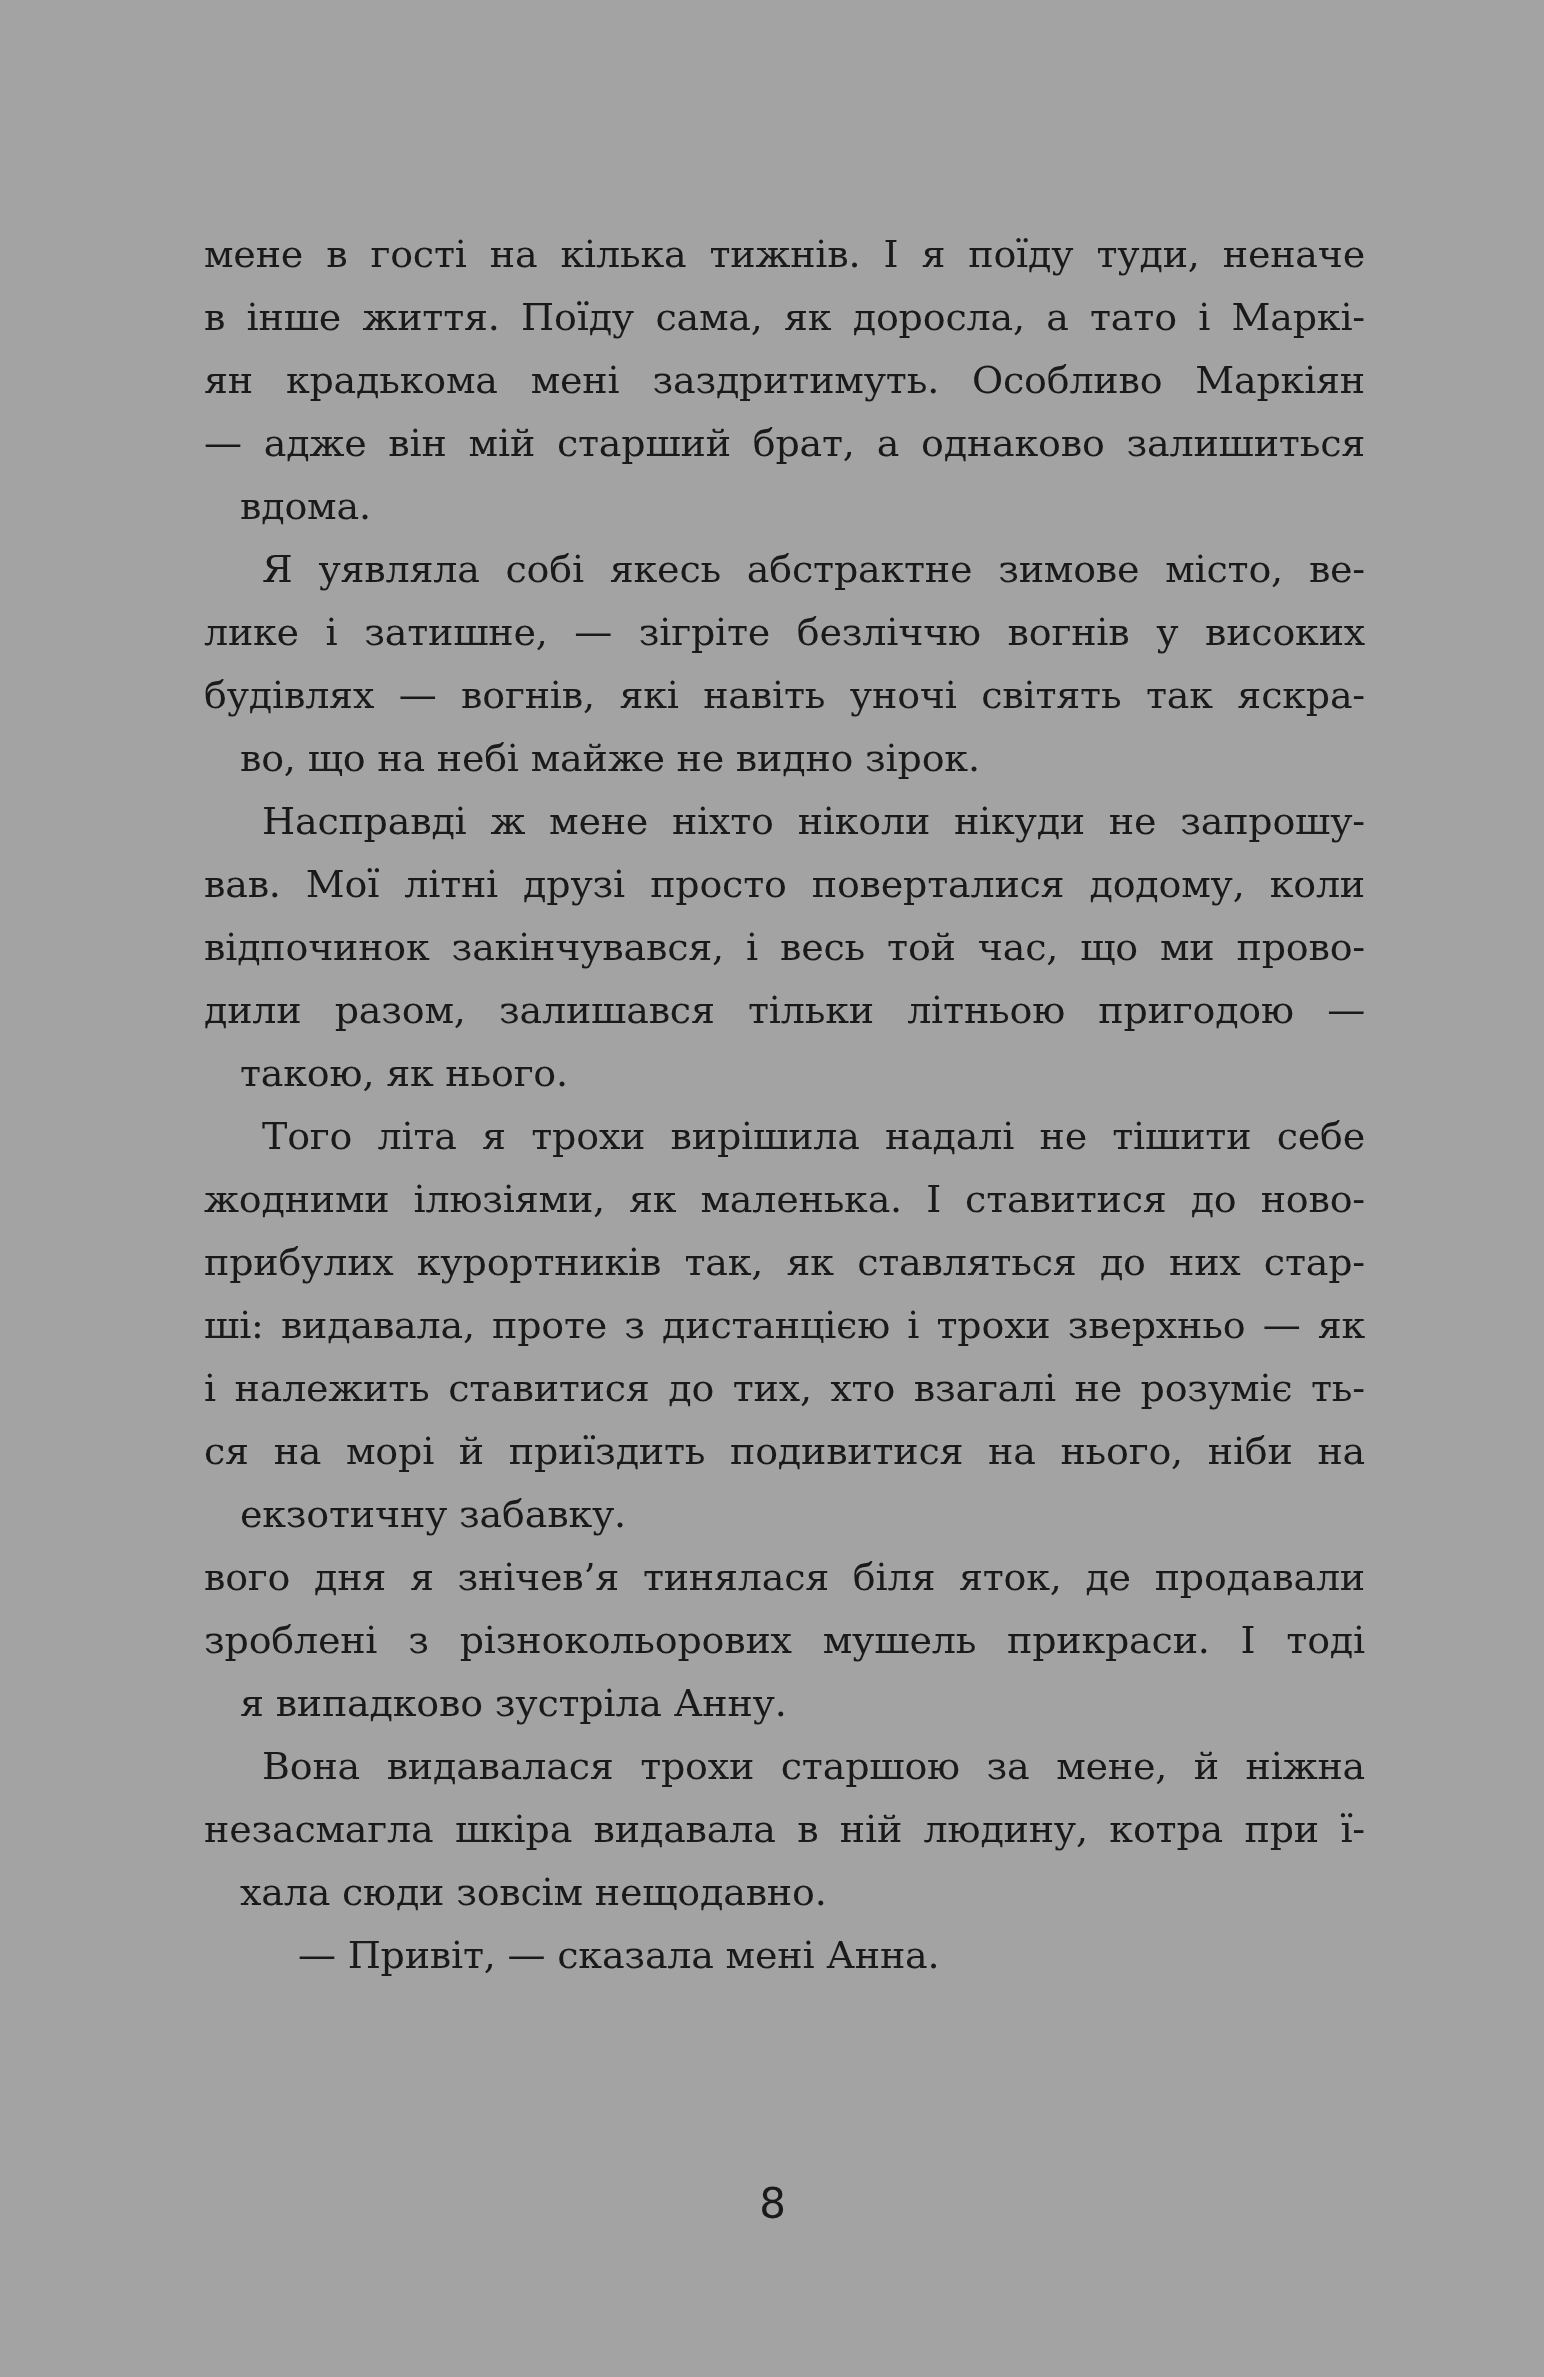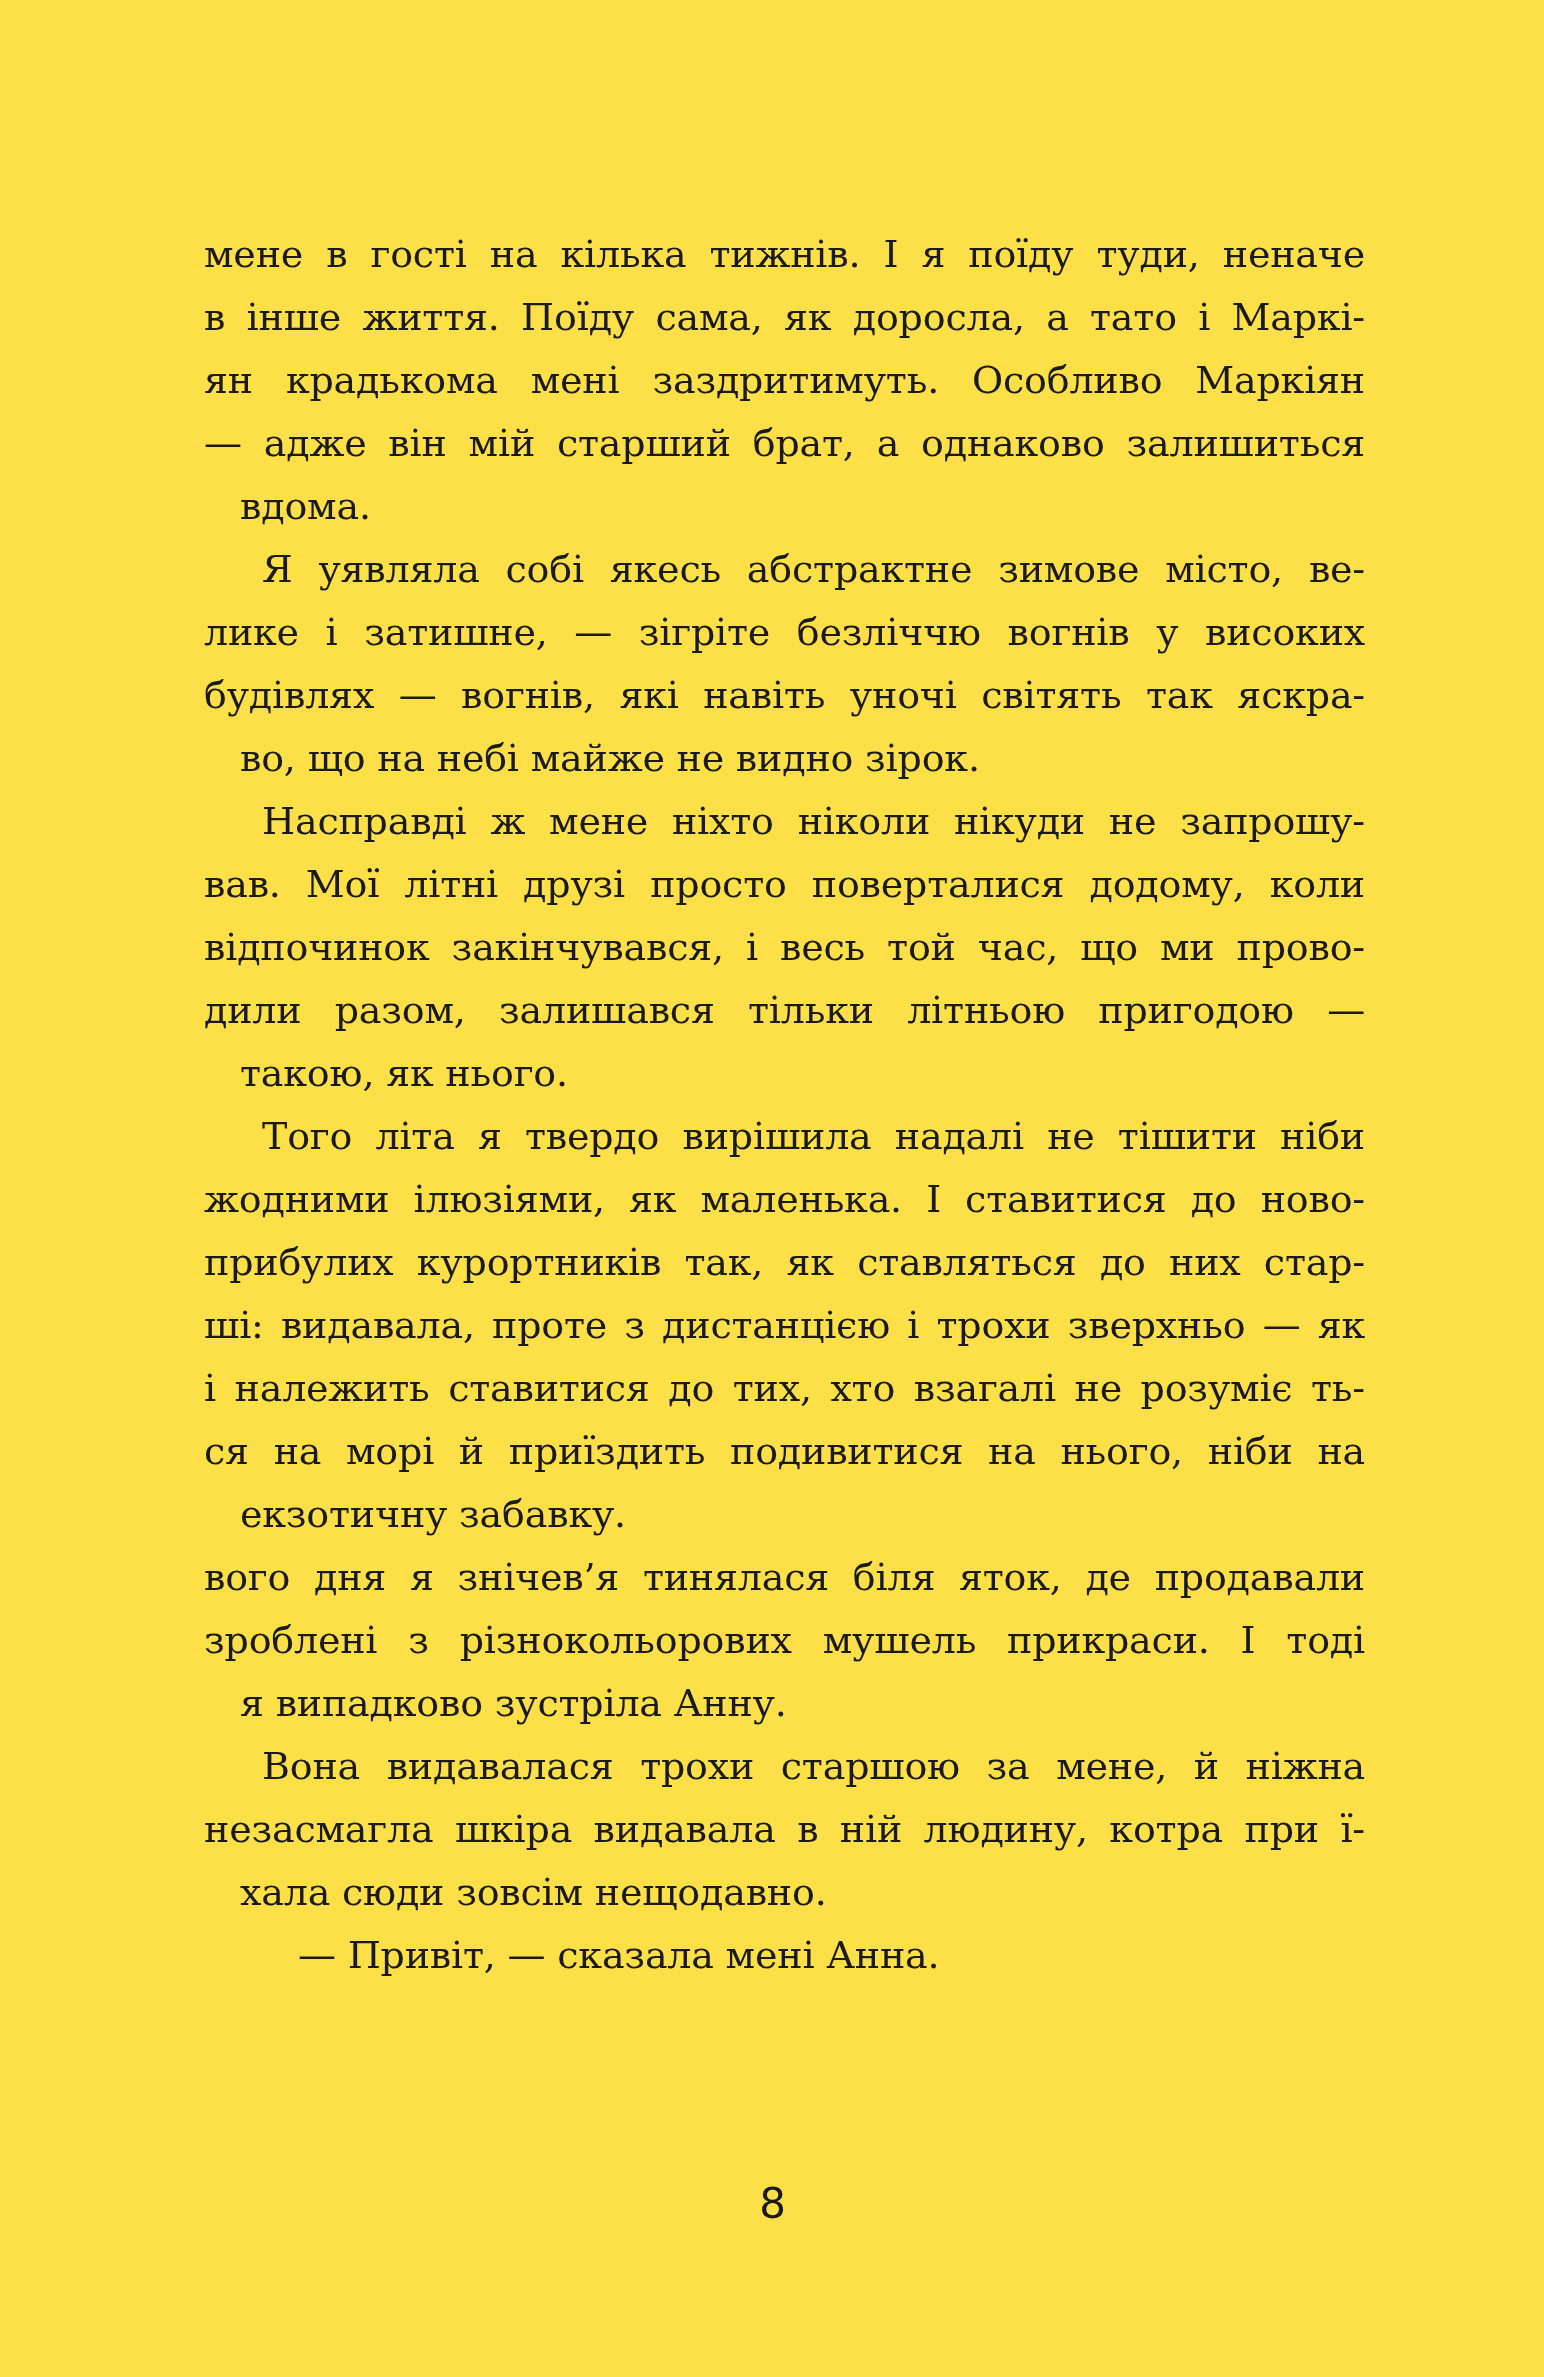--- a/index.html
+++ b/index.html
@@ -12,21 +12,21 @@
       height: 2377px;
       position: relative;
       overflow: hidden;
     }
     .page {
       position: absolute;
       left: 0;
       top: 0;
       width: 1545px;
       height: 2377px;
-      background: #fde047;
+      background: #a3a3a3;
     }
     .text-block {
       position: absolute;
       left: 204px;
       top: 223px;
       width: 1161px;
       font-family: "DejaVu Serif", "Liberation Serif", serif;
       font-size: 38px;
       line-height: 63px;
       color: #1a1a1a;
@@ -81,21 +81,21 @@
 
     <div class="para-group">
       <span class="line indent">Насправді ж мене ніхто ніколи нікуди не запрошу-</span>
       <span class="line">вав. Мої літні друзі просто поверталися додому, коли</span>
       <span class="line">відпочинок закінчувався, і весь той час, що ми прово-</span>
       <span class="line">дили разом, залишався тільки літньою пригодою —</span>
       <span class="line last">такою, як нього.</span>
     </div>
 
     <div class="para-group">
-      <span class="line indent">Того літа я твердо вирішила надалі не тішити ніби</span>
+      <span class="line indent">Того літа я трохи вирішила надалі не тішити себе</span>
       <span class="line">жодними ілюзіями, як маленька. І ставитися до ново-</span>
       <span class="line">прибулих курортників так, як ставляться до них стар-</span>
       <span class="line">ші: видавала, проте з дистанцією і трохи зверхньо — як</span>
       <span class="line">і належить ставитися до тих, хто взагалі не розуміє ть-</span>
       <span class="line">ся на морі й приїздить подивитися на нього, ніби на</span>
       <span class="line last">екзотичну забавку.</span>
     </div>
 
     <div class="para-group">
       <span class="line">вого дня я знічев’я тинялася біля яток, де продавали</span>

